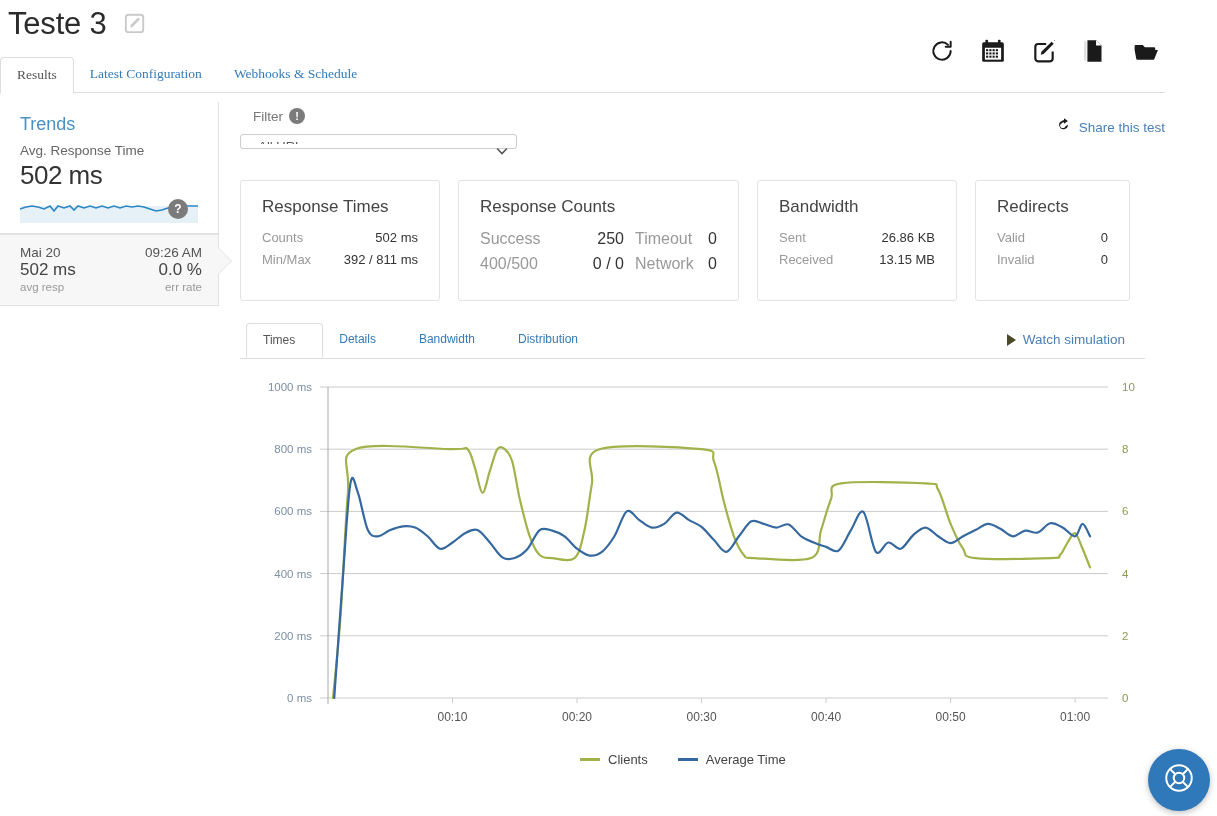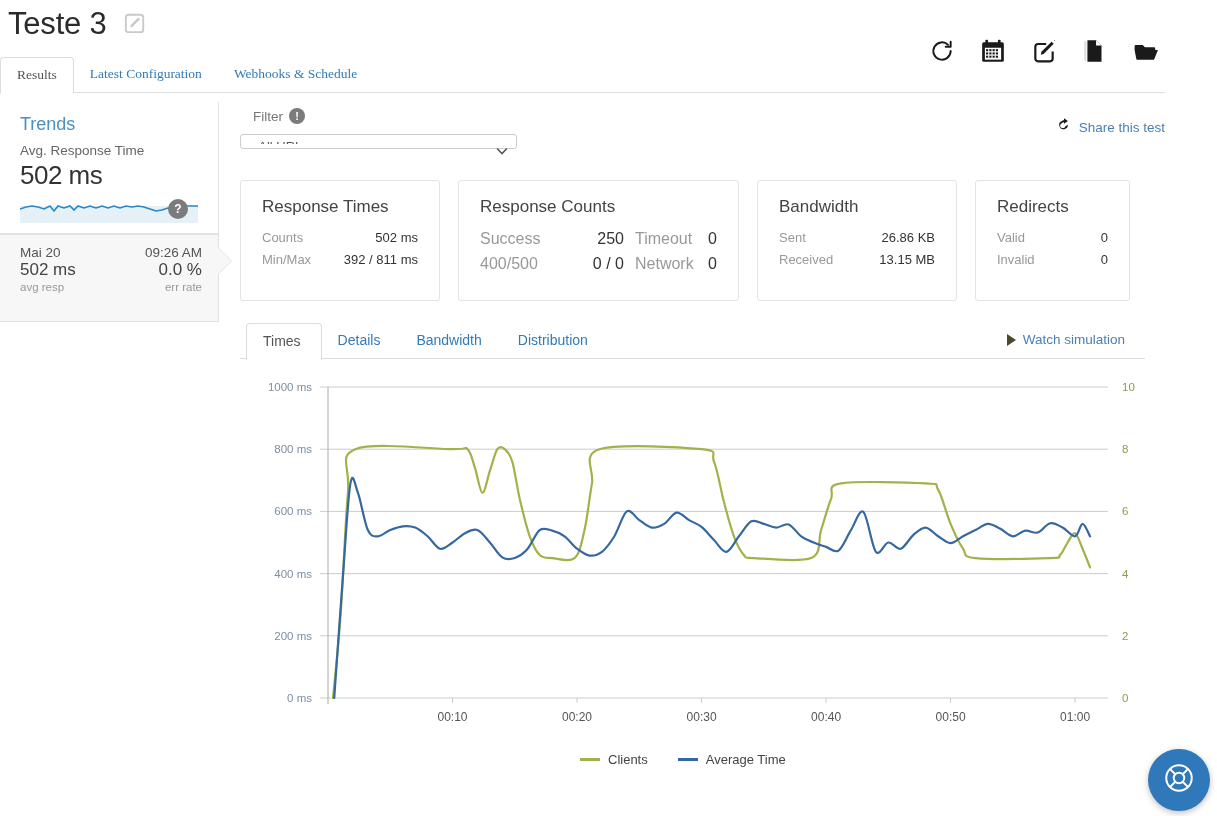--- a/index.html
+++ b/index.html
@@ -61,21 +61,21 @@
   .sparkwrap { position: relative; margin-top: 6px; height: 26px; }
   .sparkwrap svg { display: block; width: 178px; height: 26px; }
   .spark-badge {
     position: absolute; right: 14px; top: 2px;
     width: 20px; height: 20px; border-radius: 50%;
     background: #7b7b7b; color: #fff; font-size: 12px;
     text-align: center; line-height: 20px; font-weight: bold;
   }
   .trend-detail {
     background: #f7f7f7; border: 1px solid #e2e2e2; border-left: none;
-    padding: 10px 16px 28px 20px; position: relative;
+    padding: 10px 16px 12px 20px; position: relative;
   }
   .arrow-right {
     position: absolute; right: -13px; top: 13px;
     width: 0; height: 0;
     border-top: 13px solid transparent;
     border-bottom: 13px solid transparent;
     border-left: 13px solid #f7f7f7;
     filter: drop-shadow(1px 0 0 #e2e2e2);
   }
   .row-2 { display: flex; justify-content: space-between; align-items: baseline; }
@@ -136,21 +136,21 @@
   .crow4 .l2 { color: #999; margin-left: 11px; width: 66px; }
   .crow4 .v2 { color: #333; margin-left: auto; }
 
   
   .chart-tabs {
     position: relative; margin-top: 22px;
     border-bottom: 1px solid #ddd; height: 36px; width: 905px;
   }
   .chart-tabs ul { list-style:none; margin:0; padding:0 0 0 6px; display:flex; }
   .chart-tabs li {
-    font-size: 14px; padding: 9px 20px 10px 16px; color: #337ab7; cursor:pointer;text-align:center;
+    font-size: 12px; padding: 9px 27px 10px 16px; color: #337ab7; cursor:pointer;text-align:center;
   }
   .chart-tabs li.active {
     color: #555; background:#fff;
     border: 1px solid #ddd; border-bottom: 1px solid #fff;
     border-radius: 4px 4px 0 0; margin-bottom: -1px;
   }
   .watch-sim {
     position: absolute; right: 20px; top: 9px;
     font-size: 13.5px; color: #4a7fb5; cursor: pointer;
     display: flex; align-items: center; gap: 7px;

